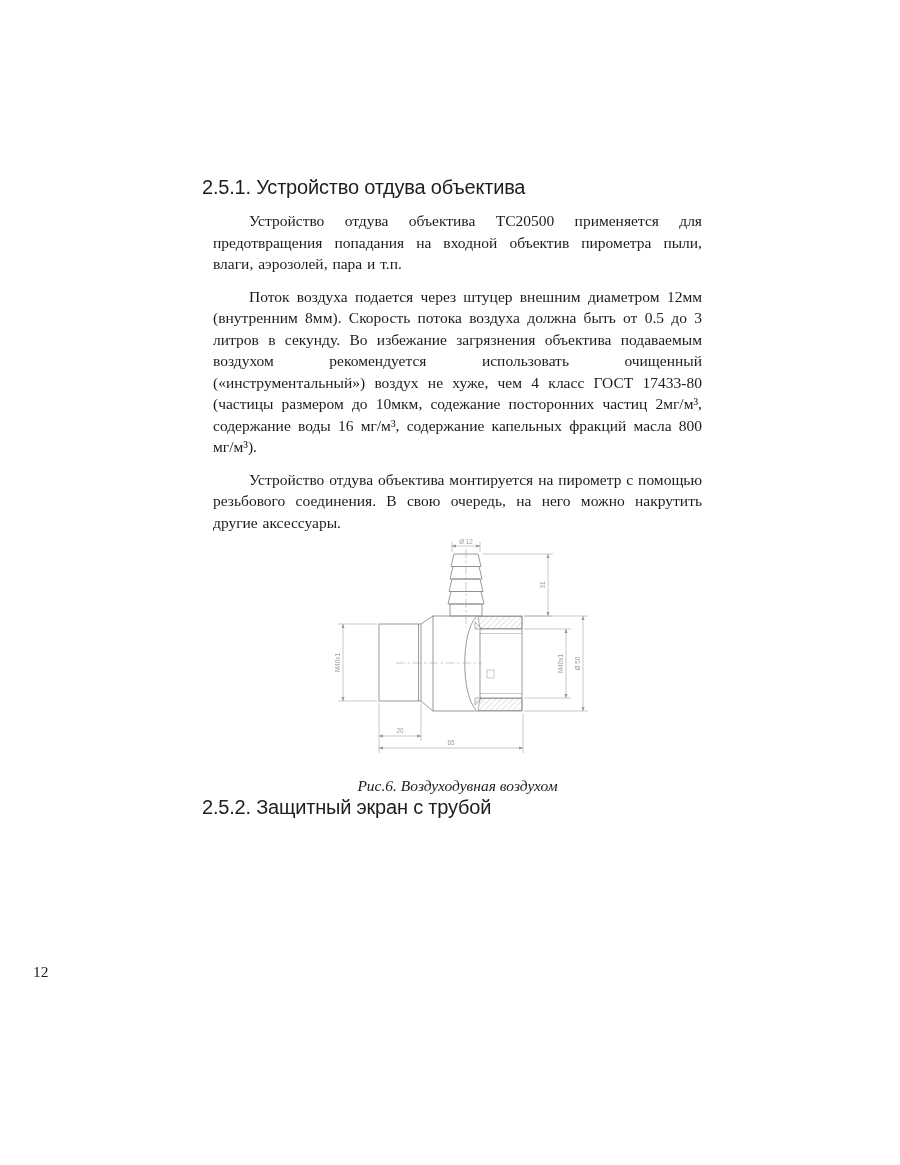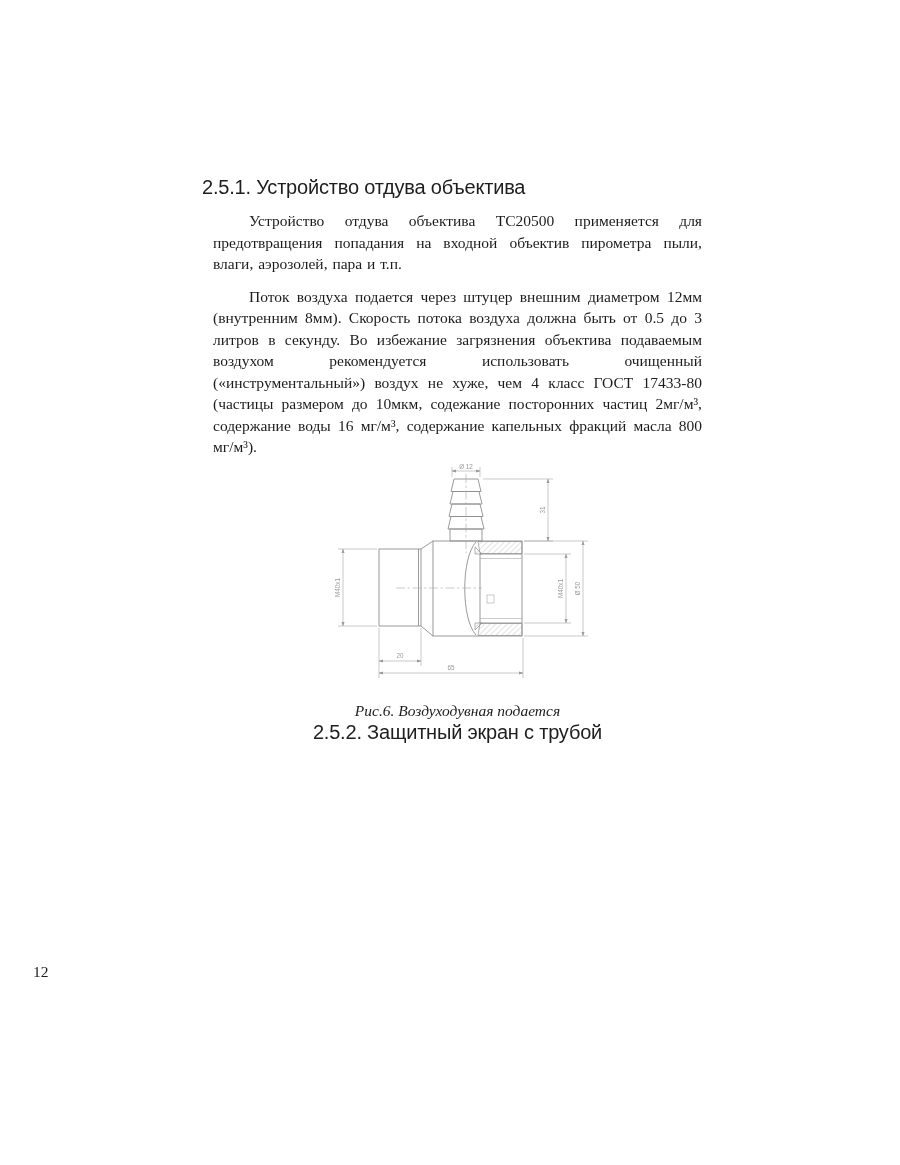--- a/index.html
+++ b/index.html
@@ -6,21 +6,21 @@
   .page{
     position:relative;width:900px;height:1165px;background:#ffffff;
     outline:1px solid #e2e2e2;overflow:hidden;
     font-family:"Liberation Serif",serif;color:#1c1c1c;
   }
   .content{position:absolute;left:202px;top:176px;width:511px;}
   .sec-heading{
     font-family:"Liberation Sans",sans-serif;font-size:20px;font-weight:400;
     color:#1e1e1e;letter-spacing:-0.2px;line-height:23px;margin:0 0 6px 0;
   }
-  .sec-heading.second{margin:0 0 5px 0;text-align:center;}
+  .sec-heading.second{margin:0 0 5px 0;}
   p.body{
     font-size:15.5px;line-height:21.5px;text-align:justify;
     text-indent:36px;margin:11px;word-spacing:1px;
   }
   .fig{position:relative;height:235px;margin:-8px 0 0 0;}
   .fig svg{position:absolute;left:128px;top:0;}
   .caption{
     font-style:italic;text-align:center;font-size:15.5px;line-height:20px;
     margin:5px 0 0 0;color:#1c1c1c;
   }
@@ -39,20 +39,21 @@
 </head>
 <body>
 
 <div class="page">
   <div class="content">
 
     <div class="sec-heading">2.5.1. Устройство отдува объектива</div>
 
     <p class="body">Устройство отдува объектива ТС20500 применяется для предотвращения попадания на входной объектив пирометра пыли, влаги, аэрозолей, пара и т.п.</p>
     <p class="body">Поток воздуха подается через штуцер внешним диаметром 12мм (внутренним 8мм). Скорость потока воздуха должна быть от 0.5 до 3 литров в секунду. Во избежание загрязнения объектива подаваемым воздухом рекомендуется использовать очищенный («инструментальный») воздух не хуже, чем 4 класс ГОСТ 17433-80 (частицы размером до 10мкм, содежание посторонних частиц 2мг/м³, содержание воды 16 мг/м³, содержание капельных фракций масла 800 мг/м³).</p>
+    <p class="body">Устройство отдува объектива монтируется на пирометр с помощью резьбового соединения. В свою очередь, на него можно накрутить другие аксессуары.</p>
 
     <div class="fig">
       <svg width="290" height="235" viewBox="0 0 290 235">
         <defs>
           <pattern id="hatch" patternUnits="userSpaceOnUse" width="4" height="4" patternTransform="rotate(45)">
             <line x1="0" y1="0" x2="0" y2="4" stroke="#979797" stroke-width="0.55"></line>
           </pattern>
           <marker id="arr" viewBox="0 0 10 10" refX="9" refY="5" markerWidth="7.5" markerHeight="7.5" orient="auto-start-reverse">
             <path d="M0,1.6 L10,5 L0,8.4 z" fill="#9b9b9b"></path>
           </marker>
@@ -110,20 +111,20 @@
         <path class="dim" d="M49,167 L49,217 M91,167 L91,205"></path>
         <line class="dim" x1="49" y1="200" x2="91" y2="200" marker-start="url(#arr)" marker-end="url(#arr)"></line>
         <text class="dimtext" x="70" y="197" text-anchor="middle">20</text>
 
         <path class="dim" d="M193,177 L193,217"></path>
         <line class="dim" x1="49" y1="212" x2="193" y2="212" marker-start="url(#arr)" marker-end="url(#arr)"></line>
         <text class="dimtext" x="121" y="209" text-anchor="middle">65</text>
       </svg>
     </div>
 
-    <div class="caption">Рис.6. Воздуходувная подается</div>
+    <div class="caption">Рис.6. Воздуходувная воздухом</div>
 
     <div class="sec-heading second">2.5.2. Защитный экран с трубой</div>
 
   </div>
 
   <div class="pageno">12</div>
 </div>
 
 </body></html>

